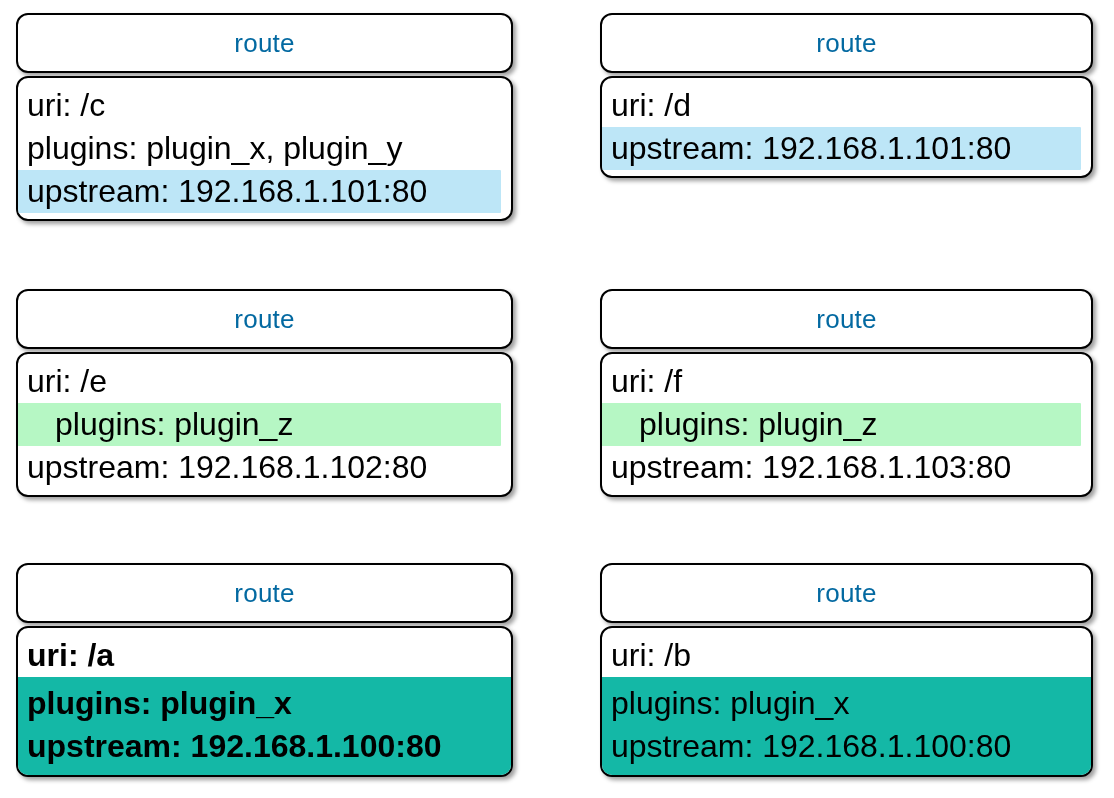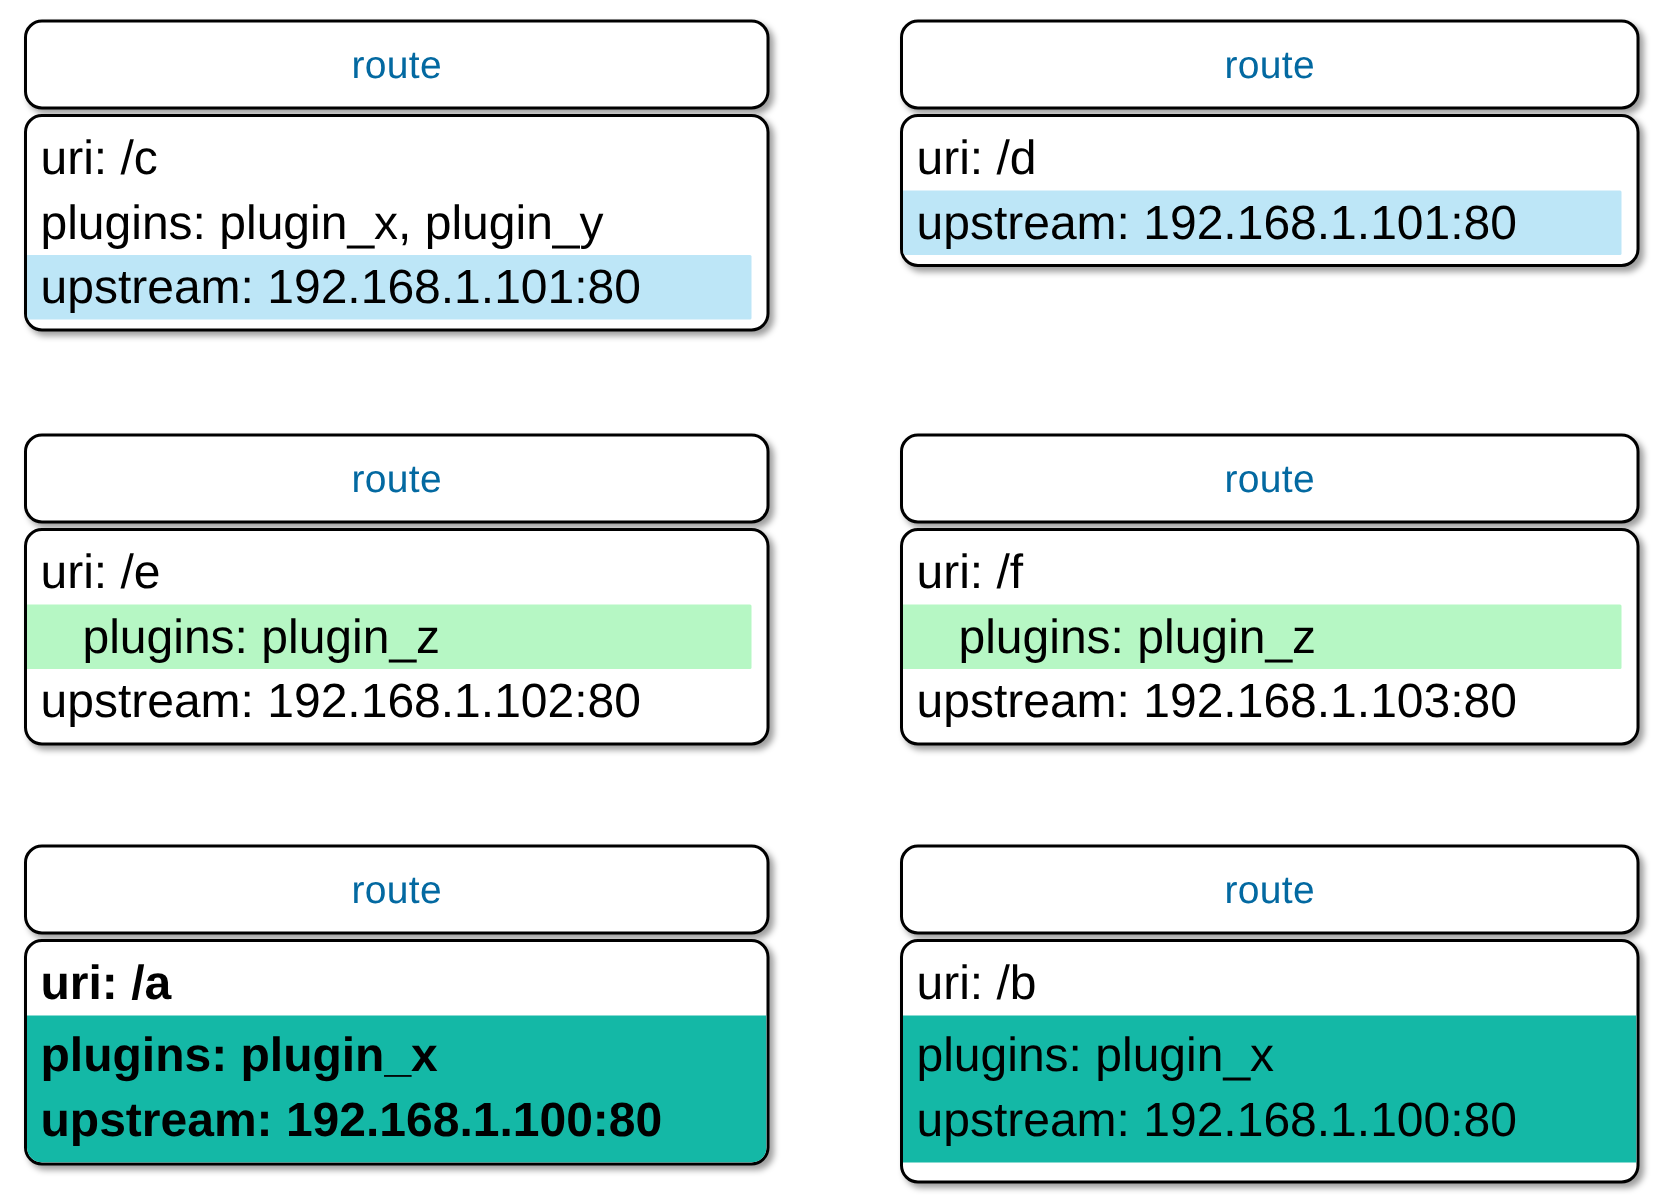--- a/index.html
+++ b/index.html
@@ -149,21 +149,21 @@
         <div class="attr-row">plugins: plugin_x</div>
         <div class="attr-row">upstream: 192.168.1.100:80</div>
       </div>
     </div>
   </div>
 
   <div class="node" style="left:600px; top:563px; width:493px;">
     <div class="node-header">
       <div class="node-title">route</div>
     </div>
-    <div class="node-body" style="padding-bottom:12px;">
+    <div class="node-body" style="padding-bottom:0;">
       <div class="attr-row">uri: /b</div>
       <div class="attr-group hl-pink">
         <div class="attr-row">plugins: plugin_x</div>
         <div class="attr-row">upstream: 192.168.1.100:80</div>
       </div>
     </div>
   </div>
 
 </div>
 

